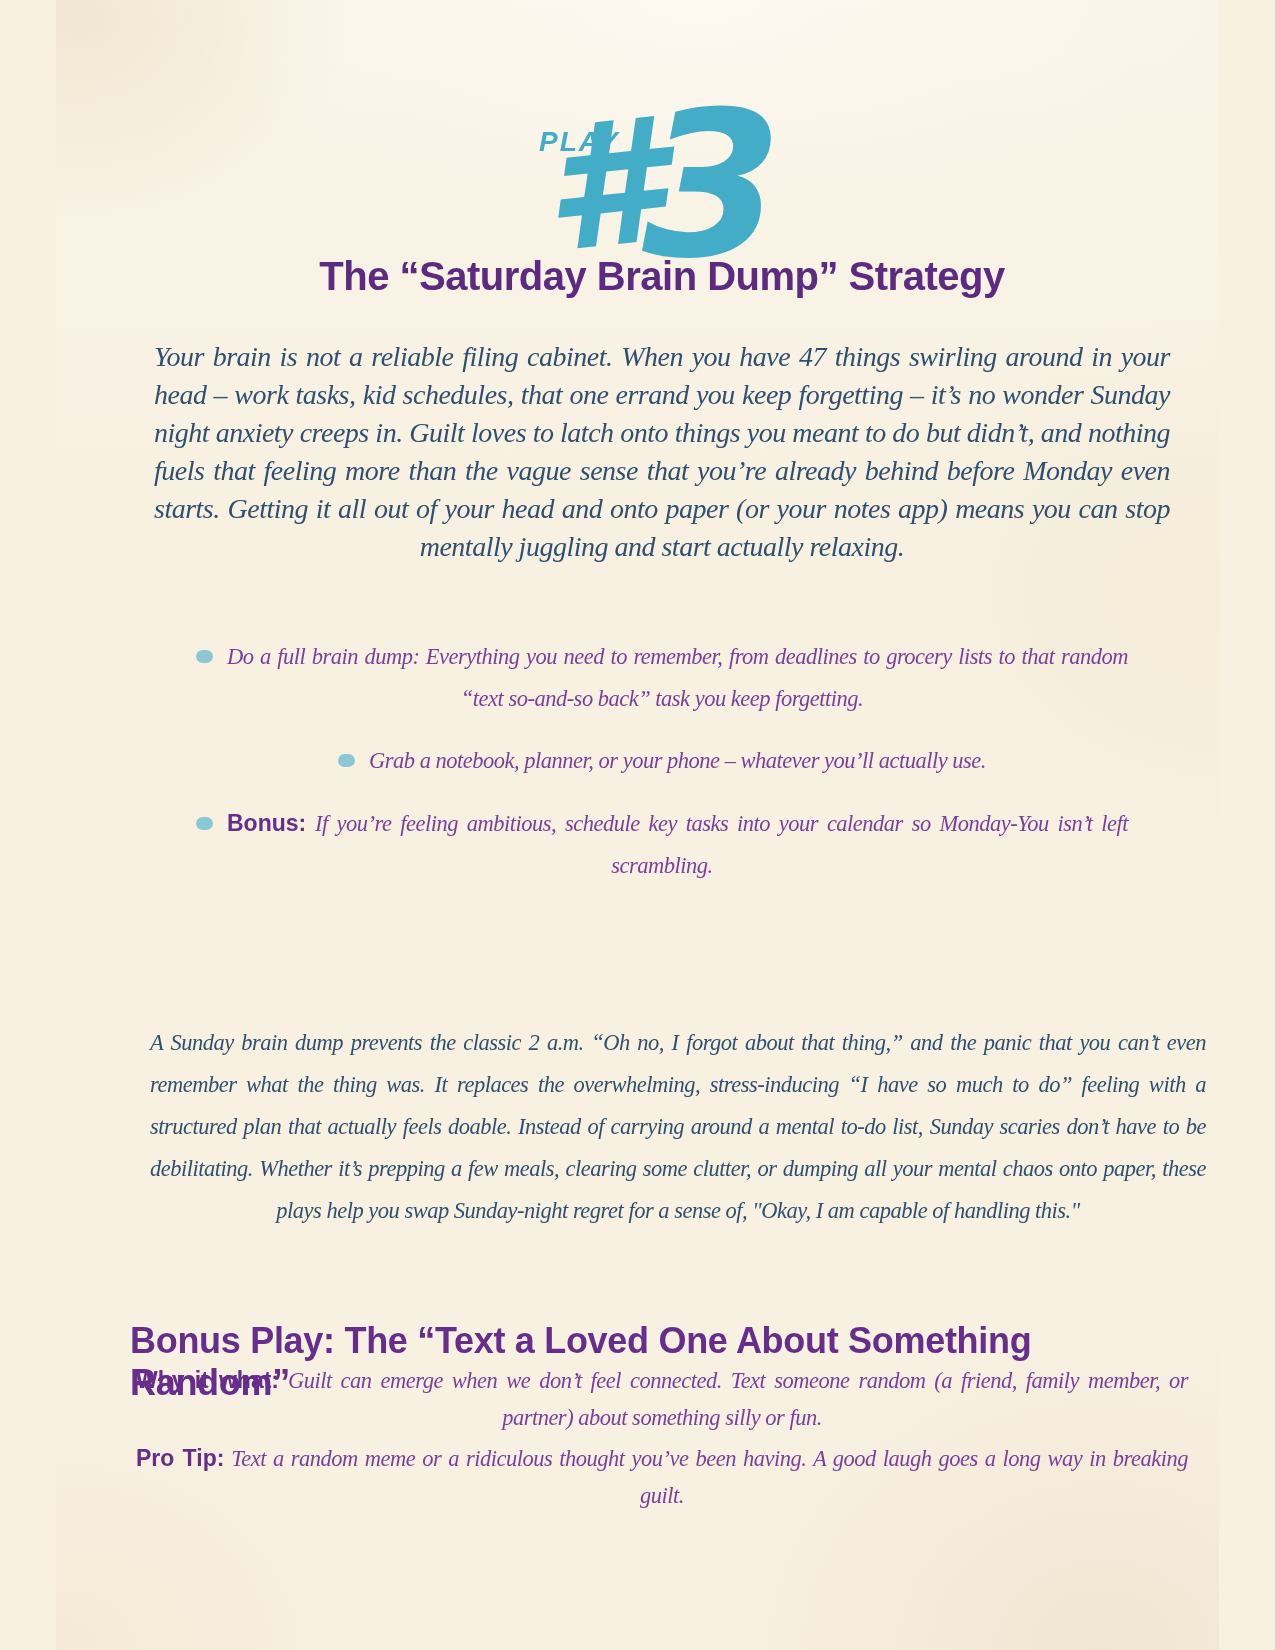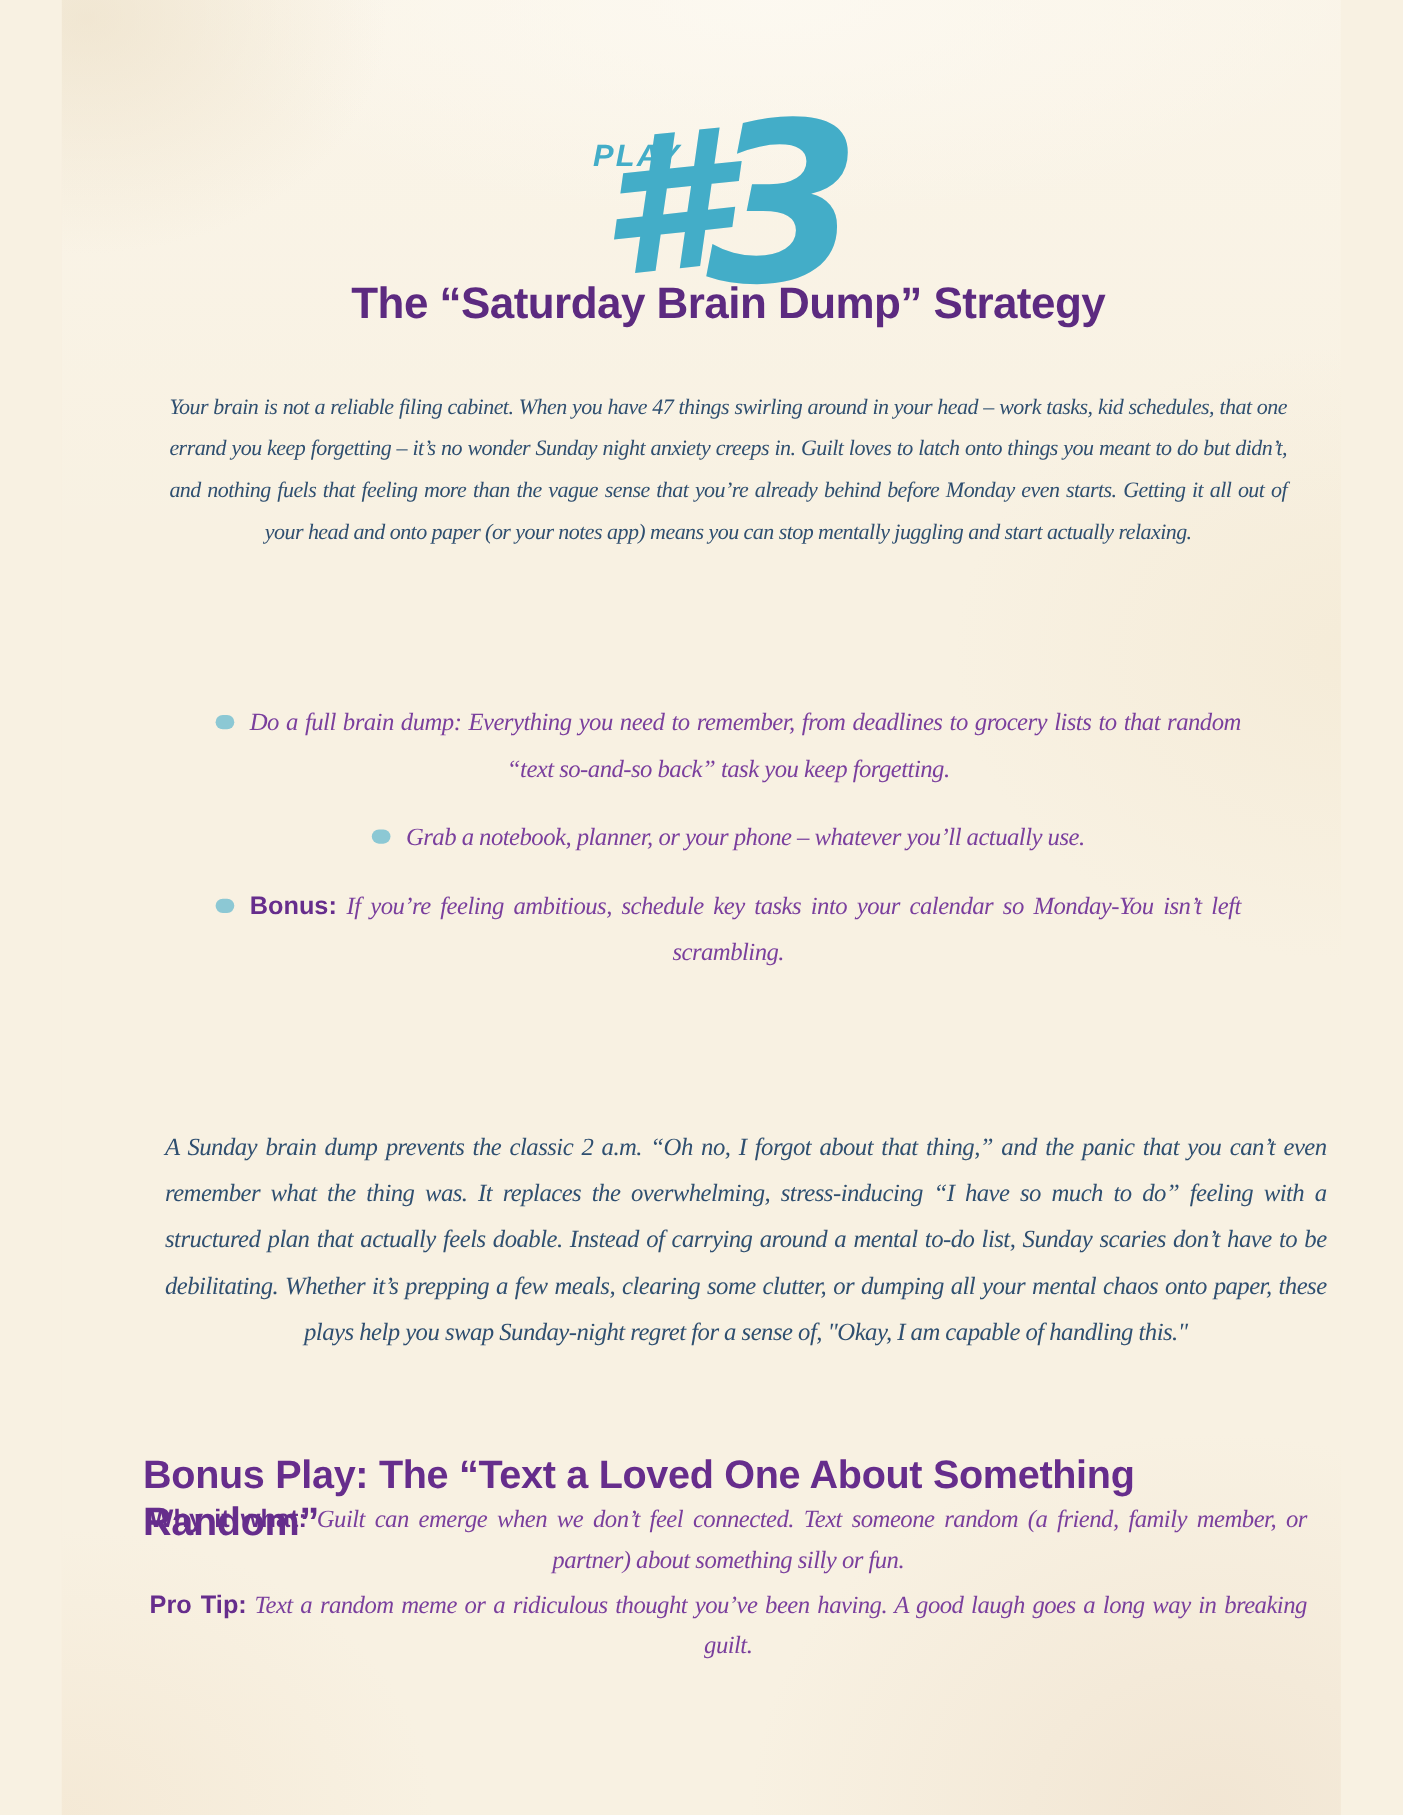--- a/index.html
+++ b/index.html
@@ -66,22 +66,22 @@
   
   .prose{
     box-sizing:border-box;
     font-style:italic;
     text-align:justify;
     -moz-text-align-last:center;
     text-align-last:center;
     letter-spacing:-.5px;
   }
   .intro{
-    left:74px;top:351px;width:1064px;padding:0 24px;
-    font-size:20px;line-height:38px;
+    left:74px;top:338px;width:1064px;padding:0 24px;
+    font-size:28px;line-height:38px;
     color:var(--body-navy,#2f4f70);
   }
   .bullets{left:74px;top:636px;width:1064px;box-sizing:border-box;padding:0 66px;}
   .bullet-item{
     font-style:italic;font-size:22.5px;line-height:42px;
     color:var(--body-purple,#7a3f9d);
     text-align:justify;
     -moz-text-align-last:center;text-align-last:center;
     letter-spacing:-.5px;
     margin:0 0 20px 0;

